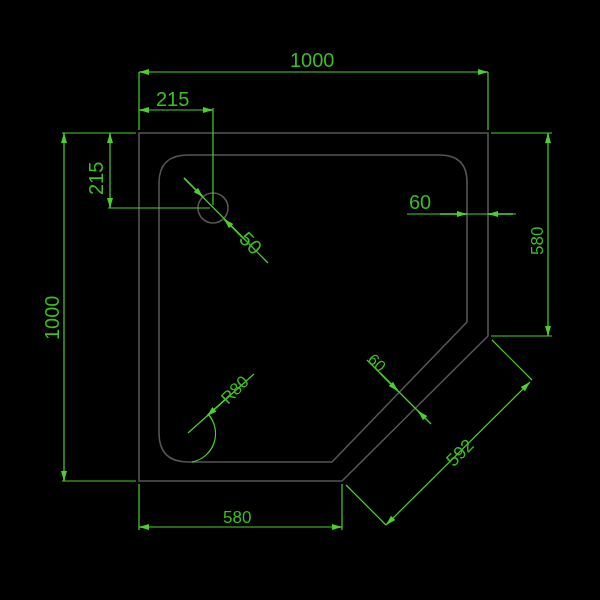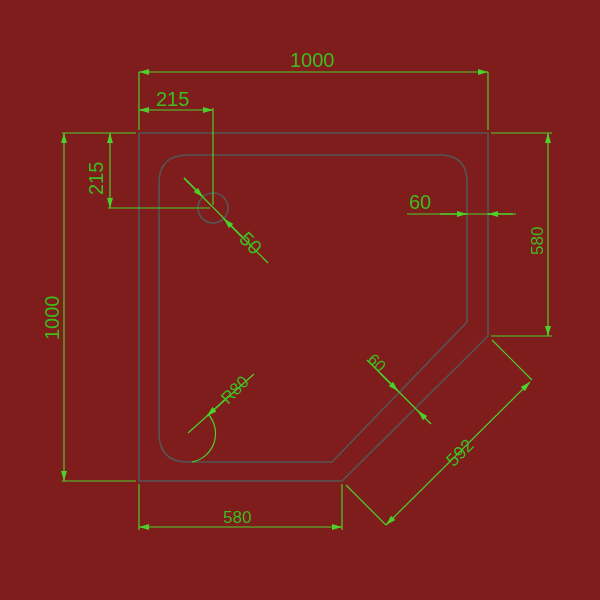--- a/index.html
+++ b/index.html
@@ -1,16 +1,16 @@
 <!DOCTYPE html>
 <html><head>
 <meta charset="utf-8">
 <style>
   html,body{margin:0;padding:0;background:#ffffff;}
-  #wrap{position:relative;width:600px;height:600px;overflow:hidden;background:#7f1d1d;}
+  #wrap{position:relative;width:600px;height:600px;overflow:hidden;background:#000000;}
   svg{position:absolute;left:0;top:0;}
   .lbl{position:absolute;font-family:"Liberation Sans",sans-serif;color:#3cbf1e;font-size:19px;line-height:1;white-space:nowrap;}
 </style>
 </head>
 <body>
 
 <div id="wrap">
   <svg width="600" height="600" viewBox="0 0 600 600">
     <defs>
       <marker id="ar" viewBox="0 0 10 6" refX="10" refY="3" markerWidth="10" markerHeight="6" orient="auto-start-reverse" markerUnits="userSpaceOnUse">

